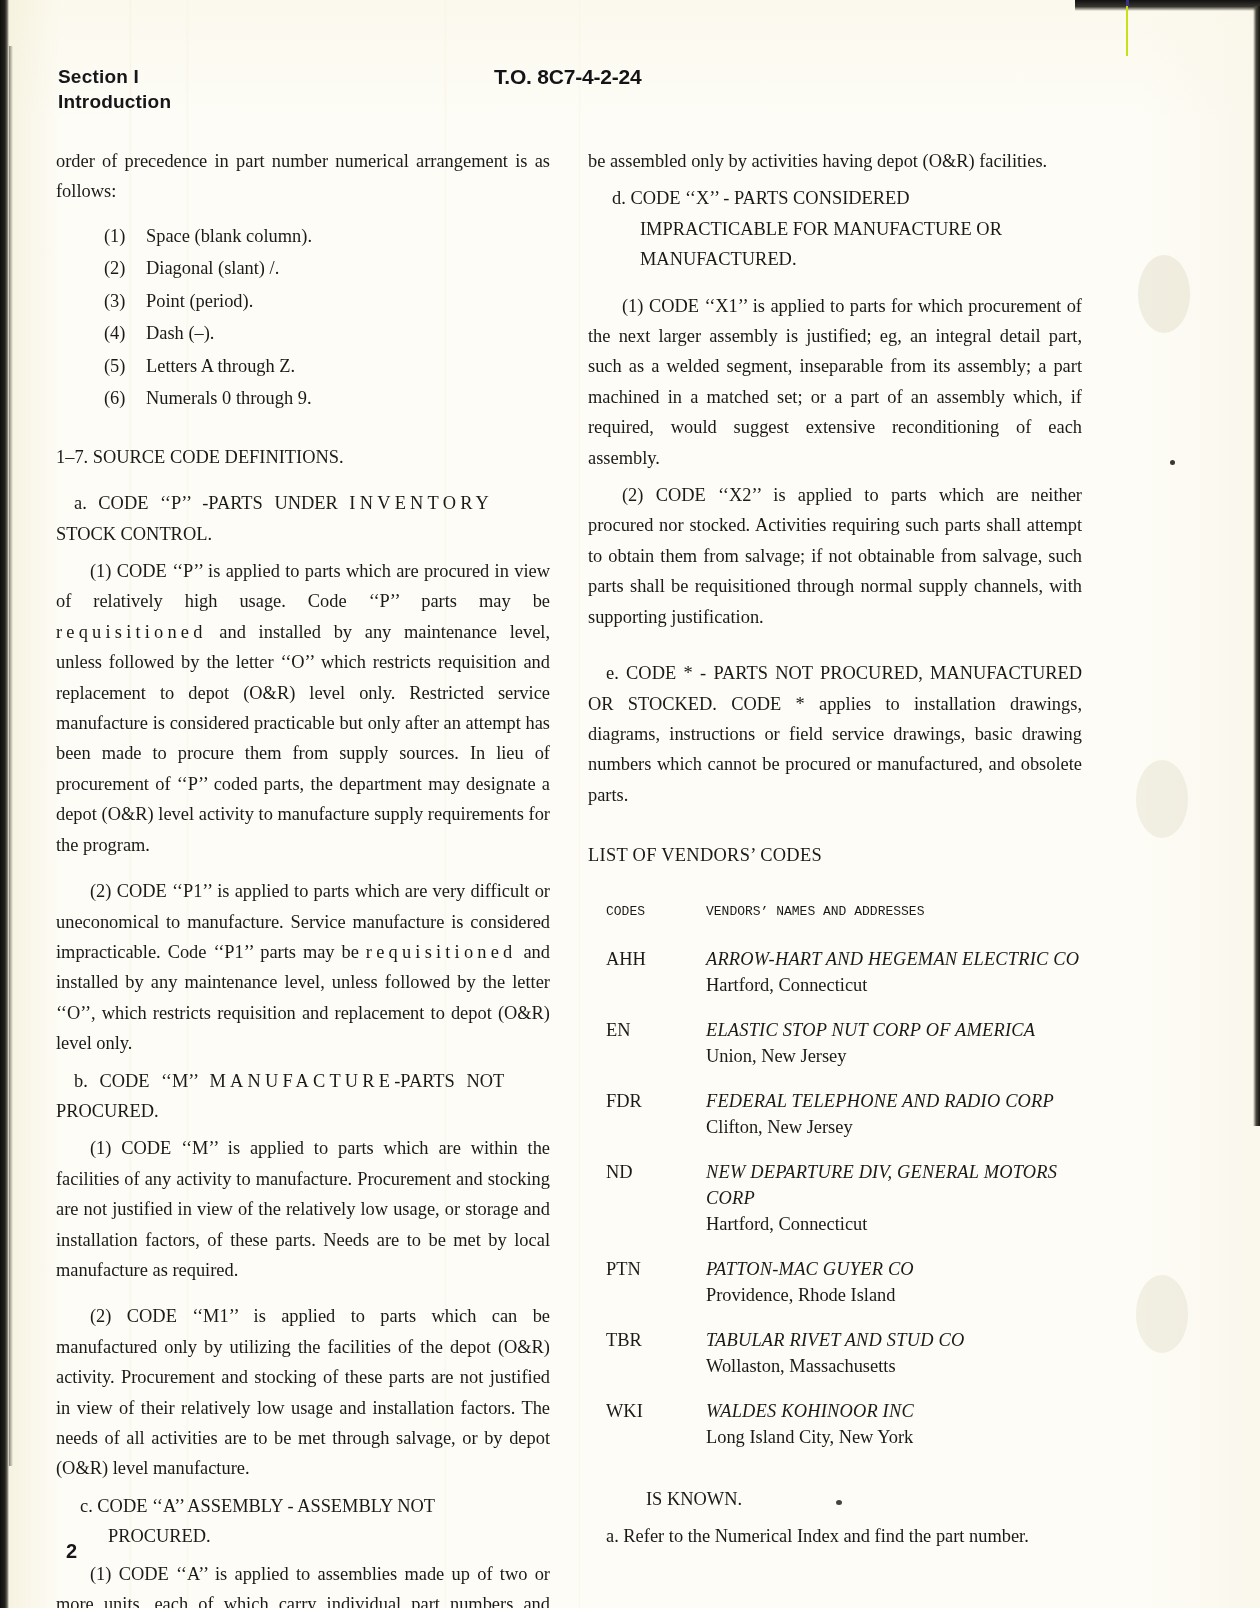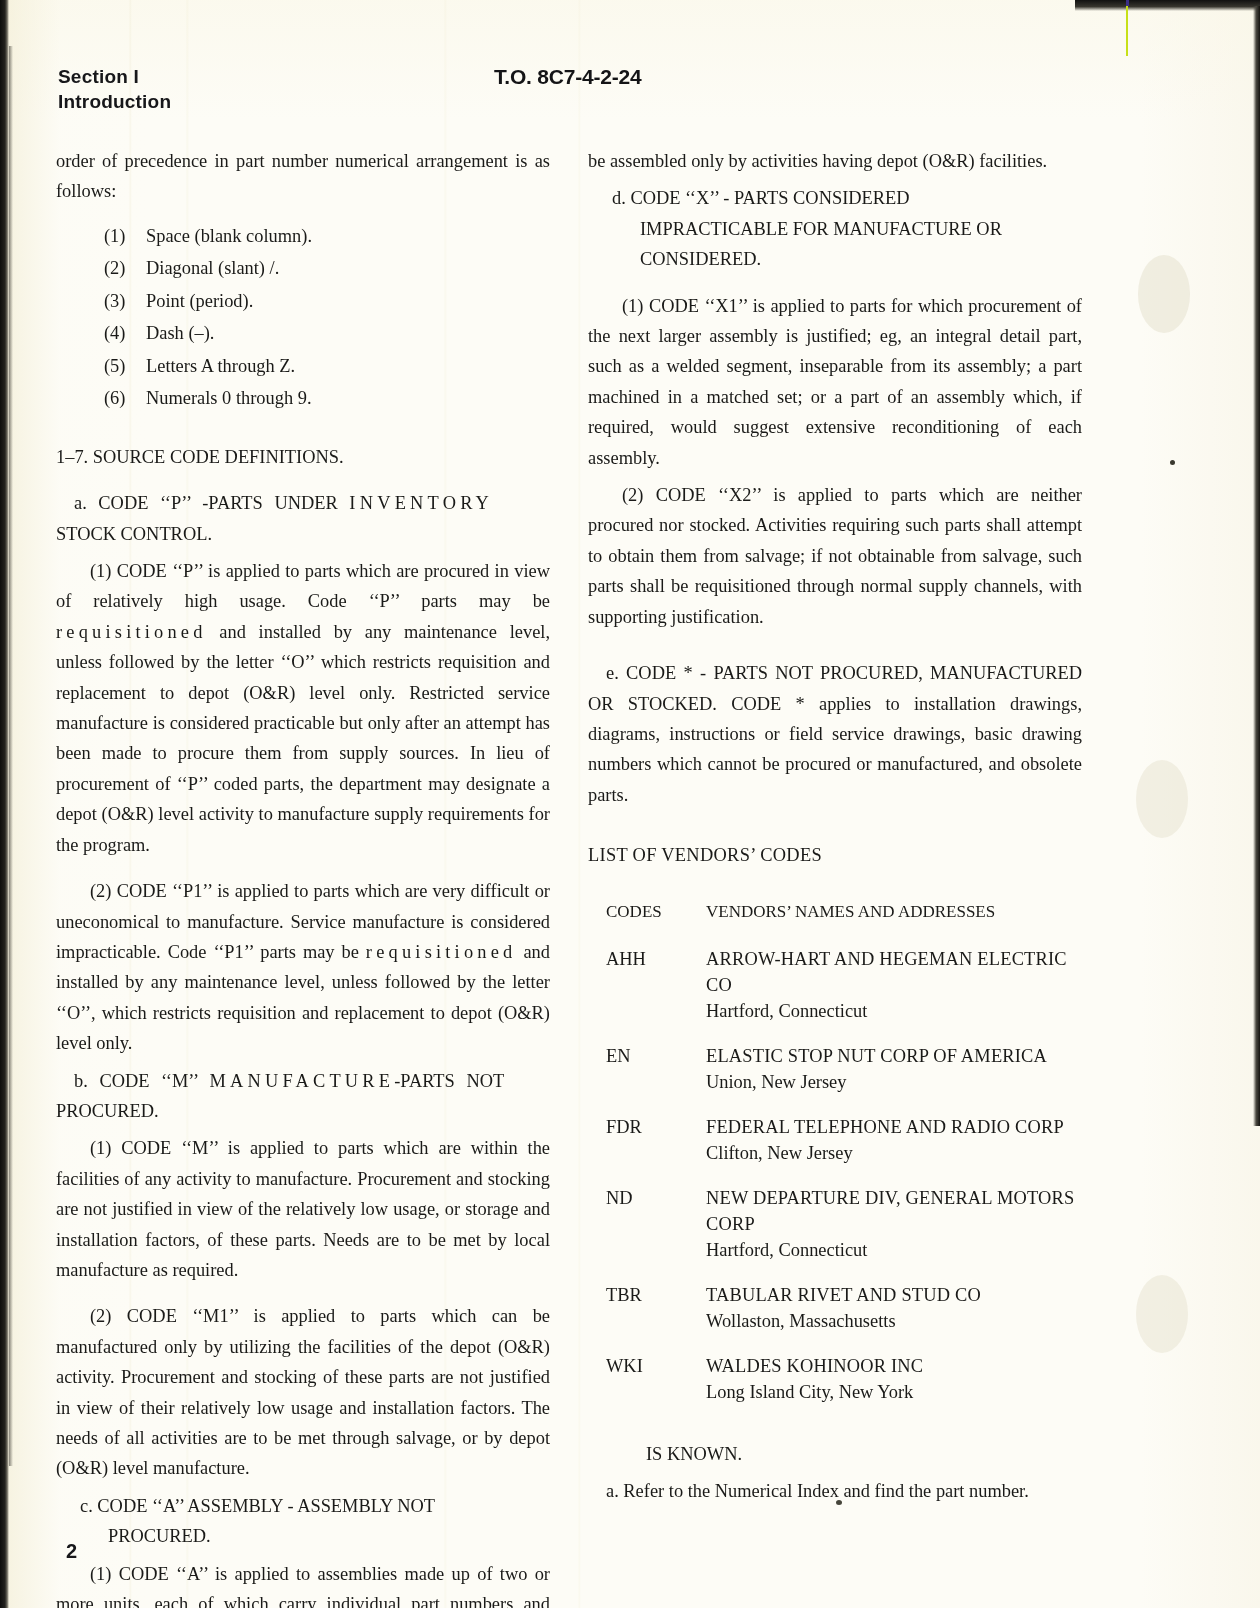--- a/index.html
+++ b/index.html
@@ -164,38 +164,39 @@
   
   .vendors-title {
     text-align: center;
     margin-top: 30px;
     font-size: 18.4px;
     letter-spacing: 0.3px;
   }
   .vendors-header {
     display: flex;
     margin-top: 26px;
-    font-size: 17px;
+    font-size: 13px;
+    font-family: Liberation Mono, monospace;
   }
   .vendors-header .c1 { width: 118px; flex: 0 0 118px; padding-left: 18px; box-sizing: border-box; }
   .vendors-header .c2 { flex: 1 1 auto; }
   .vendor-row {
     display: flex;
     margin-top: 19px;
     font-size: 18.4px;
     line-height: 26px;
   }
   .vendor-row .code {
     width: 118px;
     flex: 0 0 118px;
     padding-left: 18px;
     box-sizing: border-box;
   }
   .vendor-row .name { flex: 1 1 auto; }
-  .vendor-row .name .nm { display: block; letter-spacing: 0.2px; }
+  .vendor-row .name .nm { display: block; letter-spacing: 0.2px; font-style: italic; }
   .vendor-row .name .addr { display: block; }
 
   
   .page-no {
     position: absolute;
     left: 66px; top: 1540px;
     font-family: "Liberation Sans", "DejaVu Sans", sans-serif;
     font-weight: 700;
     font-size: 20px;
     color: #17171a;
@@ -292,21 +293,21 @@
 
   </div>
 
   <div class="col col-right">
 
     <p>be assembled only by activities having depot (O&amp;R) facilities.</p>
 
     <div class="gap-sm"></div>
     <p style="text-align:left; padding-left:24px;">d.  CODE ‘‘X’’ - PARTS CONSIDERED</p>
     <p style="text-align:left; padding-left:52px;">IMPRACTICABLE FOR MANUFACTURE OR</p>
-    <p style="text-align:left; padding-left:52px;">CONSIDERED.</p>
+    <p style="text-align:left; padding-left:52px;">MANUFACTURED.</p>
 
     <div class="gap-md"></div>
     <p class="indent">(1) CODE ‘‘X1’’ is applied to parts for which procurement of the next larger assembly is justified; eg, an integral detail part, such as a welded segment, inseparable from its assembly; a part machined in a matched set; or a part of an assembly which, if required, would suggest extensive reconditioning of each assembly.</p>
 
     <div class="gap-sm"></div>
     <p class="indent">(2) CODE ‘‘X2’’ is applied to parts which are neither procured nor stocked. Activities requiring such parts shall attempt to obtain them from salvage; if not obtainable from salvage, such parts shall be requisitioned through normal supply channels, with supporting justification.</p>
 
     <div class="gap-lg"></div>
     <p class="indent-sm">e.  CODE * - PARTS NOT PROCURED, MANUFACTURED OR STOCKED.  CODE * applies to installation drawings, diagrams, instructions or field service drawings, basic drawing numbers which cannot be procured or manufactured, and obsolete parts.</p>
 
@@ -339,20 +340,27 @@
       </div>
     </div>
     <div class="vendor-row">
       <div class="code">ND</div>
       <div class="name">
         <span class="nm">NEW DEPARTURE DIV, GENERAL MOTORS CORP</span>
         <span class="addr">Hartford, Connecticut</span>
       </div>
     </div>
     <div class="vendor-row">
+      <div class="code">PTN</div>
+      <div class="name">
+        <span class="nm">PATTON-MAC GUYER CO</span>
+        <span class="addr">Providence, Rhode Island</span>
+      </div>
+    </div>
+    <div class="vendor-row">
       <div class="code">TBR</div>
       <div class="name">
         <span class="nm">TABULAR RIVET AND STUD CO</span>
         <span class="addr">Wollaston, Massachusetts</span>
       </div>
     </div>
     <div class="vendor-row">
       <div class="code">WKI</div>
       <div class="name">
         <span class="nm">WALDES KOHINOOR INC</span>

